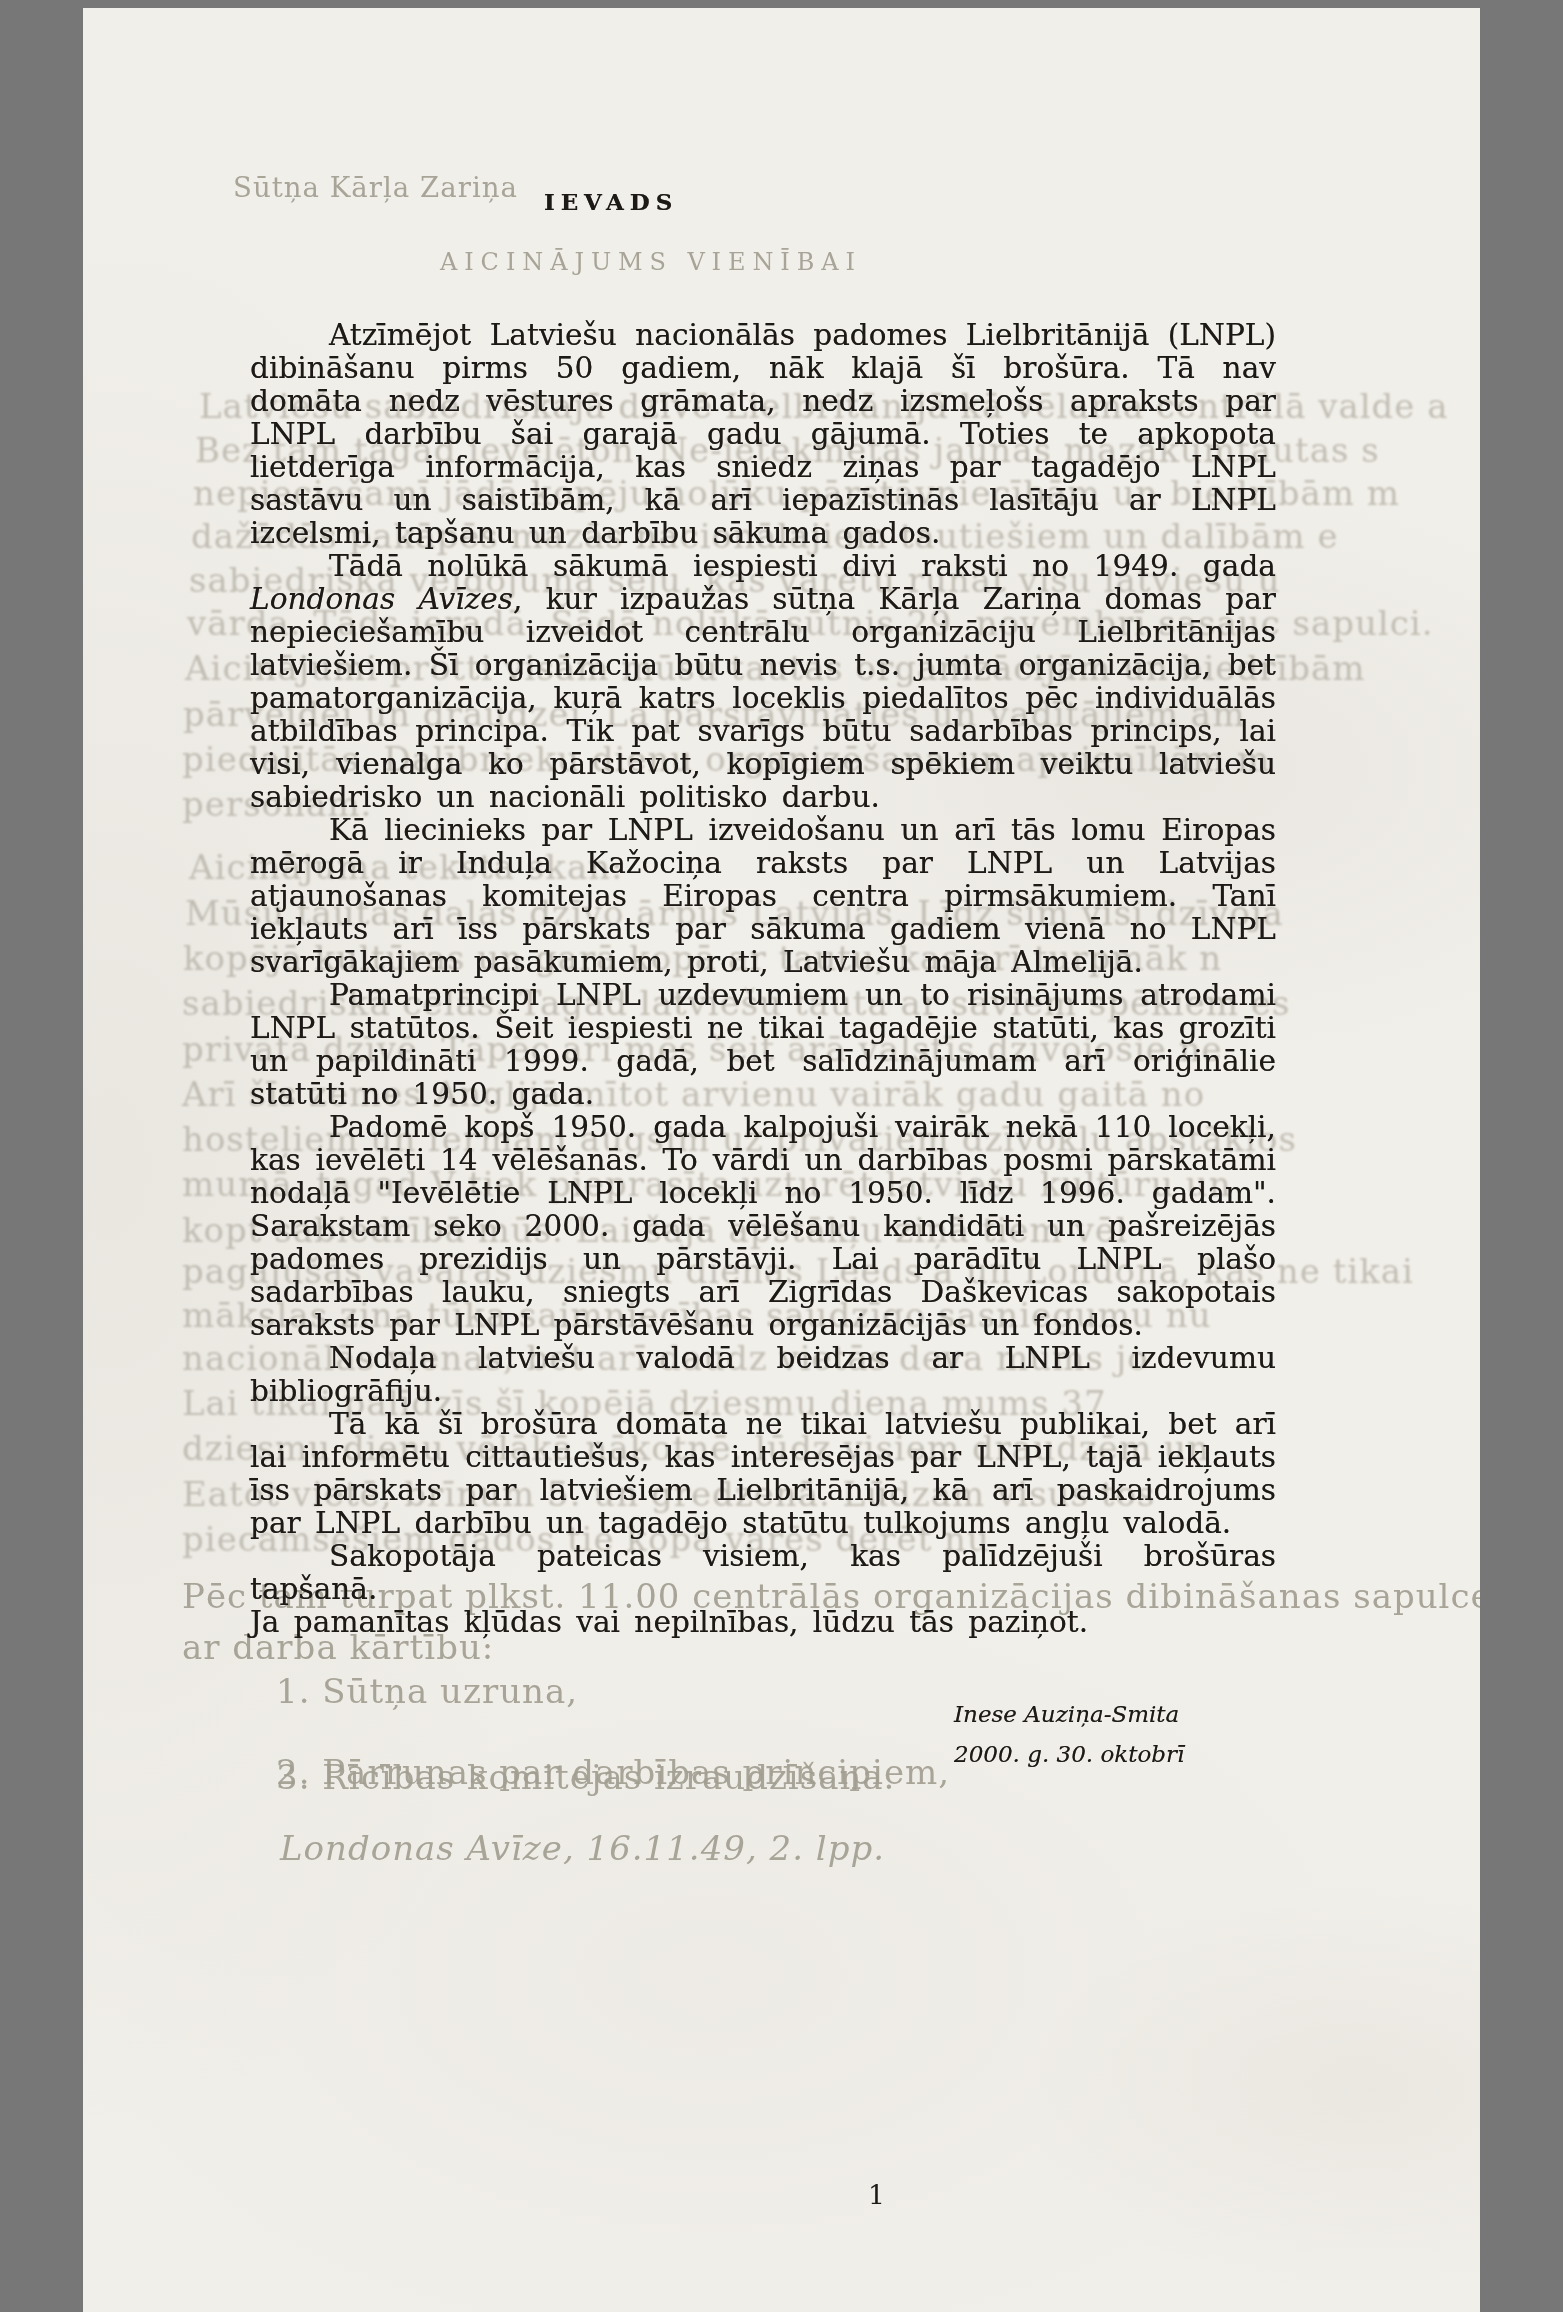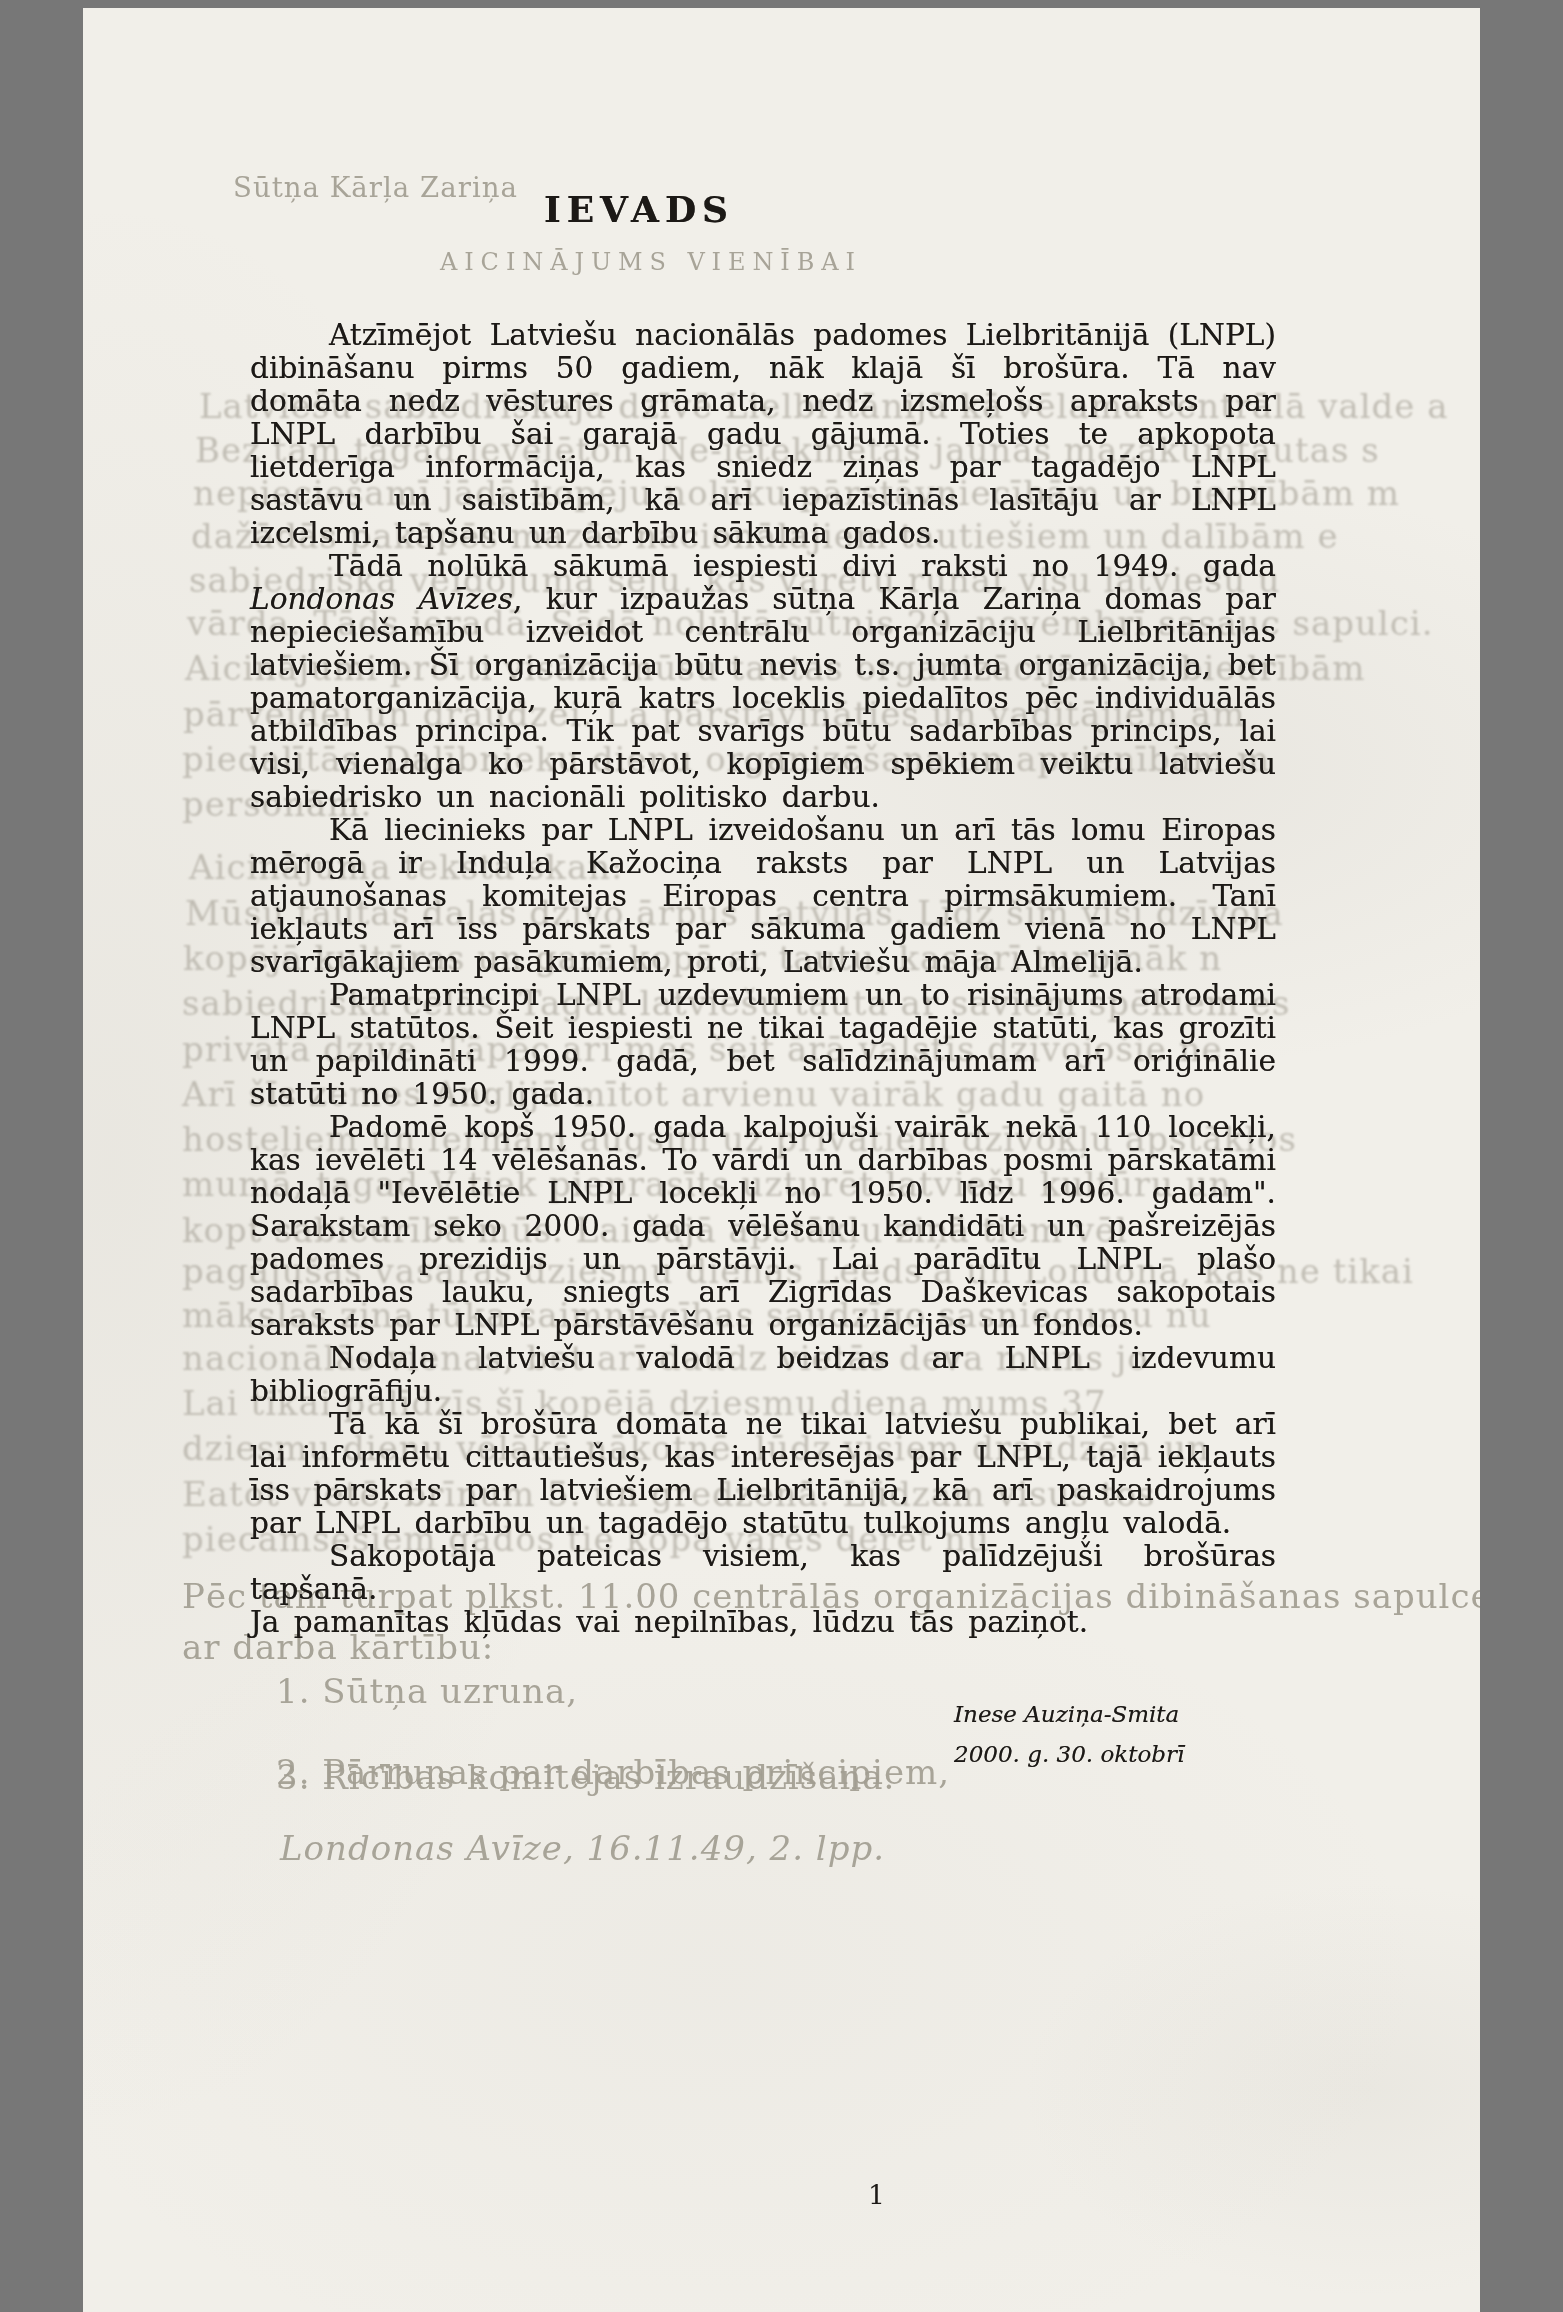--- a/index.html
+++ b/index.html
@@ -28,21 +28,21 @@
   }
   .ghost-line.strong{
     color:var(--ghost-strong,#a29e92);
     filter:blur(0.5px);
     opacity:.92;
   }
   
   .title{
     position:absolute;left:461px;top:180px;z-index:2;
     margin:0;
-    font-size:36px;font-weight:700;
+    font-size:23px;font-weight:700;
     letter-spacing:5.9px;
     color:var(--ink,#1c1916);
     text-shadow:0 0 0.6px rgba(25,22,18,.65);
   }
   .body-text{
     position:absolute;left:167px;top:311px;width:1026px;z-index:2;
     font-size:29.6px;line-height:33px;
     text-align:justify;
     word-spacing:4.9px;
     color:var(--ink,#1c1916);

